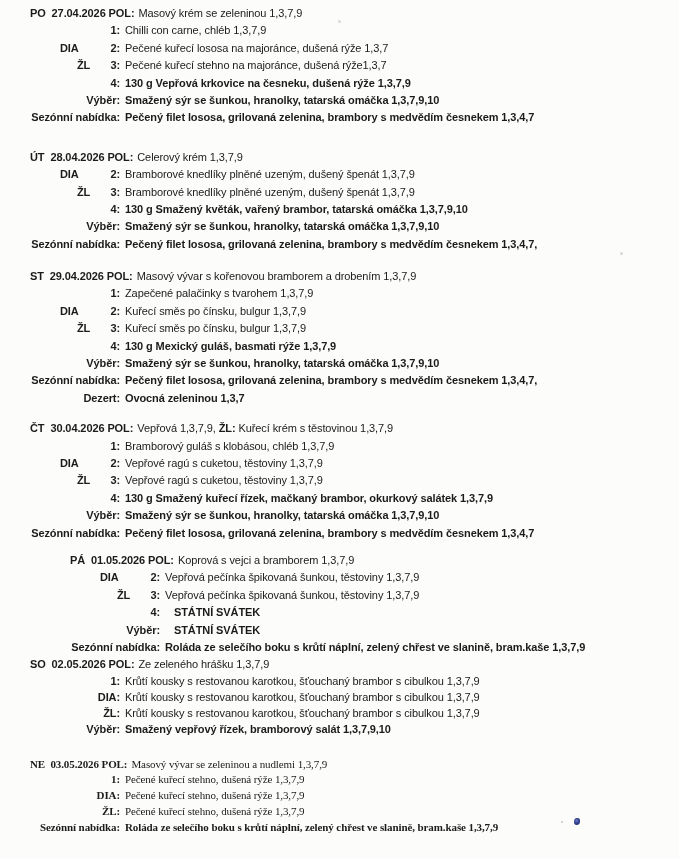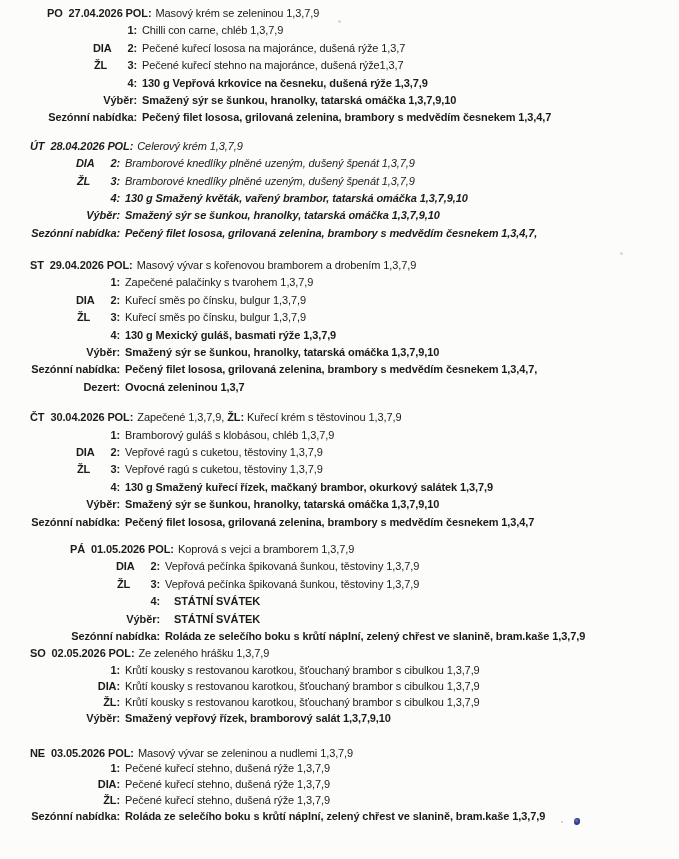--- a/index.html
+++ b/index.html
@@ -12,49 +12,49 @@
     font-family: "Liberation Sans", "DejaVu Sans", sans-serif;
     font-size: 11px;
     color: #1b1b1b;
     letter-spacing: -0.1px;
   }
   .page {
     position: relative;
     width: 679px; height: 859px;
   }
   .day-block { }
-  .b0 { padding-top: 5px; padding-left: 17px; }
-  .b1 { margin-top: 11px; font-style: italic; }
+  .b0 { padding-top: 5px; }
+  .b1 { margin-top: 22px; }
   .b2 { margin-top: 15px; }
   .b3 { margin-top: 13px; }
   .b4 { margin-top: 10px; padding-left: 40px; }
   .b5 { }
   .b6 { margin-top: 19px; }
   .row {
     position: relative;
     height: 17.4px;
     line-height: 17.4px;
     white-space: nowrap;
   }
   .b5 .row { height: 16.3px; line-height: 16.3px; }
-  .b6 .row { height: 15.7px; line-height: 15.7px; }
+  .b6 .row { height: 15.7px; line-height: 15.7px; font-family: Liberation Serif, serif; }
   .lbl-col {
     display: inline-block;
     width: 120px;
     text-align: right;
     position: relative;
     vertical-align: top;
   }
   .lbl { font-weight: 700; }
   .diet {
     position: absolute;
     top: 0;
     font-weight: 700;
   }
-  .diet-dia { left: 76px; }
+  .diet-dia { left: 60px; }
   .diet-zl  { left: 77px; }
   .content { margin-left: 5px; }
   .content.bold { font-weight: 700; }
   .content.pad { margin-left: 14px; }
   .seg-bold { font-weight: 700; }
   .header-row .prefix {
     font-weight: 700;
     white-space: pre;
     margin-left: 30px;
   }
@@ -102,21 +102,21 @@
         <div class="row header-row"><span class="prefix">ST&nbsp;&nbsp;29.04.2026 POL:</span><span class="content"><span>Masový vývar s kořenovou bramborem a drobením 1,3,7,9</span></span></div>
         <div class="row"><span class="lbl-col"><span class="lbl">1:</span></span><span class="content">Zapečené palačinky s tvarohem 1,3,7,9</span></div>
         <div class="row"><span class="lbl-col"><span class="diet diet-dia">DIA</span><span class="lbl">2:</span></span><span class="content">Kuřecí směs po čínsku, bulgur 1,3,7,9</span></div>
         <div class="row"><span class="lbl-col"><span class="diet diet-zl">ŽL</span><span class="lbl">3:</span></span><span class="content">Kuřecí směs po čínsku, bulgur 1,3,7,9</span></div>
         <div class="row"><span class="lbl-col"><span class="lbl">4:</span></span><span class="content bold">130 g Mexický guláš, basmati rýže 1,3,7,9</span></div>
         <div class="row"><span class="lbl-col"><span class="lbl">Výběr:</span></span><span class="content bold">Smažený sýr se šunkou, hranolky, tatarská omáčka 1,3,7,9,10</span></div>
         <div class="row"><span class="lbl-col"><span class="lbl">Sezónní nabídka:</span></span><span class="content bold">Pečený filet lososa, grilovaná zelenina, brambory s medvědím česnekem 1,3,4,7,</span></div>
         <div class="row"><span class="lbl-col"><span class="lbl">Dezert:</span></span><span class="content bold">Ovocná zeleninou 1,3,7</span></div>
       </section>
       <section class="day-block b3">
-        <div class="row header-row"><span class="prefix">ČT&nbsp;&nbsp;30.04.2026 POL:</span><span class="content"><span>Zapečené 1,3,7,9, </span><span class="seg-bold">ŽL:</span><span> Kuřecí krém s těstovinou 1,3,7,9</span></span></div>
+        <div class="row header-row"><span class="prefix">ČT&nbsp;&nbsp;30.04.2026 POL:</span><span class="content"><span>Vepřová 1,3,7,9, </span><span class="seg-bold">ŽL:</span><span> Kuřecí krém s těstovinou 1,3,7,9</span></span></div>
         <div class="row"><span class="lbl-col"><span class="lbl">1:</span></span><span class="content">Bramborový guláš s klobásou, chléb 1,3,7,9</span></div>
         <div class="row"><span class="lbl-col"><span class="diet diet-dia">DIA</span><span class="lbl">2:</span></span><span class="content">Vepřové ragú s cuketou, těstoviny 1,3,7,9</span></div>
         <div class="row"><span class="lbl-col"><span class="diet diet-zl">ŽL</span><span class="lbl">3:</span></span><span class="content">Vepřové ragú s cuketou, těstoviny 1,3,7,9</span></div>
         <div class="row"><span class="lbl-col"><span class="lbl">4:</span></span><span class="content bold">130 g Smažený kuřecí řízek, mačkaný brambor, okurkový salátek 1,3,7,9</span></div>
         <div class="row"><span class="lbl-col"><span class="lbl">Výběr:</span></span><span class="content bold">Smažený sýr se šunkou, hranolky, tatarská omáčka 1,3,7,9,10</span></div>
         <div class="row"><span class="lbl-col"><span class="lbl">Sezónní nabídka:</span></span><span class="content bold">Pečený filet lososa, grilovaná zelenina, brambory s medvědím česnekem 1,3,4,7</span></div>
       </section>
       <section class="day-block b4">
         <div class="row header-row"><span class="prefix">PÁ&nbsp;&nbsp;01.05.2026 POL:</span><span class="content"><span>Koprová s vejci a bramborem 1,3,7,9</span></span></div>
         <div class="row"><span class="lbl-col"><span class="diet diet-dia">DIA</span><span class="lbl">2:</span></span><span class="content">Vepřová pečínka špikovaná šunkou, těstoviny 1,3,7,9</span></div>

